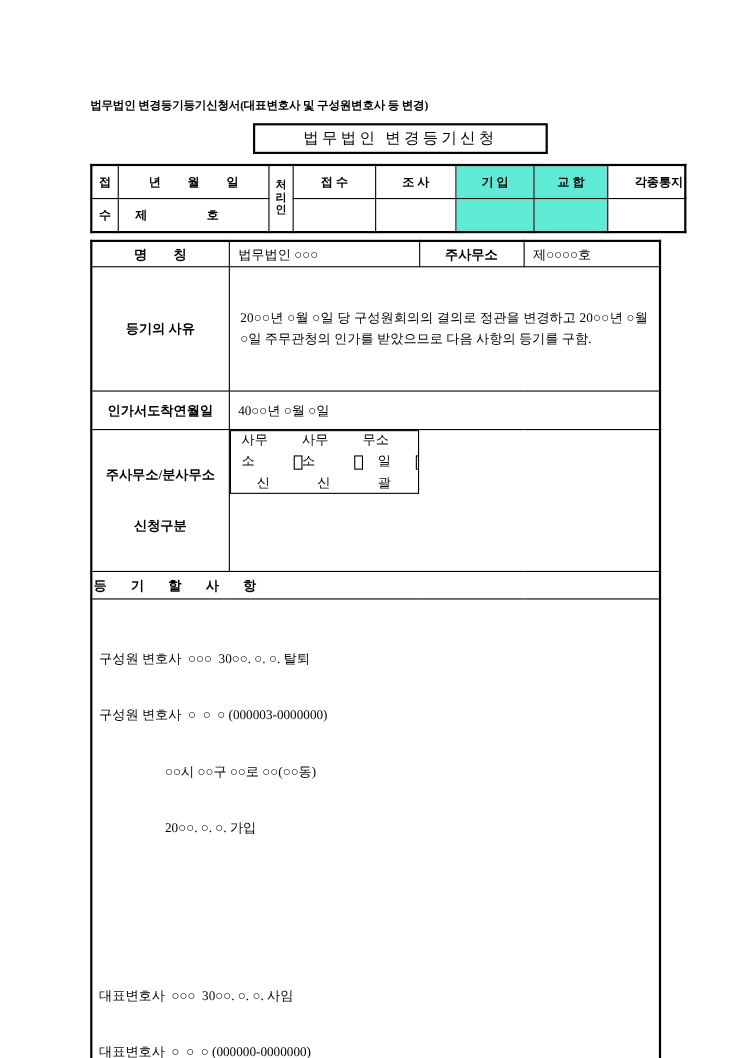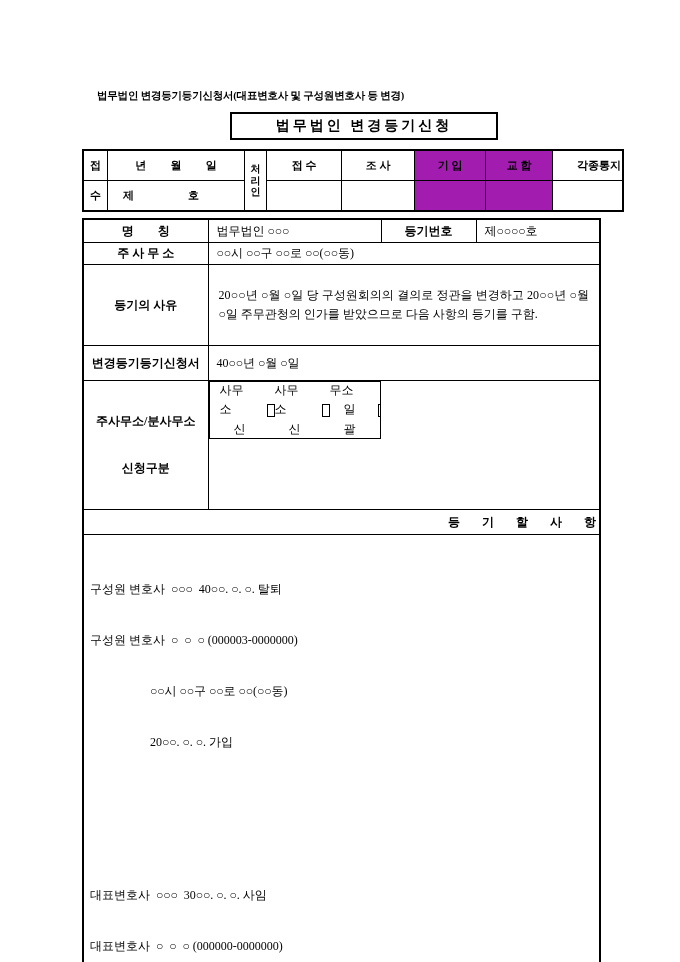--- a/index.html
+++ b/index.html
@@ -4,78 +4,78 @@
 <style>
   html,body{margin:0;padding:0;}
   body{
     width:680px;height:962px;background:#ffffff;color:#000;
     font-family:"Liberation Serif","DejaVu Serif",serif;
     position:relative;font-size:11px;
   }
   .page{position:absolute;inset:0;background:#fff;}
 
   .top-note{
-    position:absolute;left:97px;top:89px;
+    position:absolute;left:82px;top:89px;
     font-size:10.5px;font-weight:bold;white-space:pre;letter-spacing:-0.2px;
   }
 
   .title-box{
     position:absolute;left:230px;top:112px;width:268px;height:28px;
     border:2px solid #000;display:flex;align-items:center;justify-content:center;
-    font-size:14px;font-weight:bold;letter-spacing:3px;box-sizing:border-box;
+    font-size:14px;font-weight:normal;letter-spacing:3px;box-sizing:border-box;
   }
 
   table{border-collapse:collapse;table-layout:fixed;}
   td{border:1px solid #000;overflow:hidden;}
 
   
   .rec{
     position:absolute;left:82px;top:149px;width:517px;
     border:2px solid #000;font-weight:bold;
   }
   .rec td{height:27px;text-align:center;vertical-align:middle;font-size:11px;}
   .rec .c-narrow{width:21px;}
   .rec .c-date{width:134px;}
   .rec .proc{font-size:10px;line-height:1.15;font-weight:bold;padding:0;}
   .date-flex{display:flex;justify-content:space-around;padding:0 14px;}
   .num-flex{display:flex;justify-content:space-between;padding:0 44px 0 14px;}
-  .shade{background:#a21caf;}
+  .shade{background:#5eead4;}
 
   
   .main{
     position:absolute;left:82px;top:218px;width:517px;
     border:2px solid #000;
   }
   .main td{vertical-align:middle;font-size:12px;}
   .lbl{
     font-weight:bold;text-align:center;white-space:pre;padding:2px 2px;
   }
   .val{padding:0 8px;white-space:pre;}
   .h18 td{height:18px;}
   .h17 td{height:17px;}
   .h68 td{height:68px;}
   .h30 td{height:30px;}
   .h56 td{height:56px;}
   .h22 td{height:22px;}
   .reason{
-    white-space:normal;text-align:justify;line-height:1.55;padding:6px 10px;
+    white-space:normal;text-align:justify;line-height:1.55;padding:22px 10px;
   }
   .opts{
     display:flex;align-items:center;justify-content:space-between;
     padding:0 38px 0 10px;white-space:normal;
   }
   .opt{display:flex;align-items:center;}
   .opt-text{line-height:1.6;}
   .opt-l2{padding-left:14px;}
   .chk{
     width:11px;height:11px;border:1.4px solid #000;display:inline-block;
     margin-left:16px;background:#fff;
   }
   .matters-hdr{
-    text-align:right;font-weight:bold;white-space:pre;letter-spacing:2px;margin-left:14px;
+    text-align:left;font-weight:bold;white-space:pre;letter-spacing:2px;margin-left:14px;
   }
   .matters{
     vertical-align:top;height:480px;padding:12px 6px;white-space:pre;
     line-height:17px;font-size:11px;
   }
   .mline{min-height:17px;white-space:pre;}
 </style>
 </head>
 <body>
 
@@ -130,33 +130,29 @@
     <colgroup>
       <col style="width:125px;">
         <col style="width:173px;">
         <col style="width:95px;">
         <col style="width:124px;">
     </colgroup>
     <tbody>
         <tr class="h18">
       <td class="lbl">명        칭</td>
       <td class="val">법무법인 ○○○</td>
-      <td class="lbl">등기번호</td>
+      <td class="lbl">주사무소</td>
       <td class="val">제○○○○호</td>
-    </tr>
-    <tr class="h17">
-      <td class="lbl">주 사 무 소</td>
-      <td class="val" colspan="3">○○시 ○○구 ○○로 ○○(○○동)</td>
     </tr>
     <tr class="h68">
       <td class="lbl">등기의 사유</td>
       <td class="val reason" colspan="3">20○○년 ○월 ○일 당 구성원회의의 결의로 정관을 변경하고 20○○년 ○월 ○일 주무관청의 인가를 받았으므로 다음 사항의 등기를 구함.</td>
     </tr>
     <tr class="h30">
-      <td class="lbl">변경등기등기신청서</td>
+      <td class="lbl">인가서도착연월일</td>
       <td class="val" colspan="3">40○○년 ○월 ○일</td>
     </tr>
     <tr class="h56">
       <td class="lbl">
         <div>주사무소/분사무소</div>
         <div>신청구분</div>
       </td>
       <td class="val opts" colspan="3">
         <div class="opt">
           <div class="opt-text">
@@ -179,21 +175,21 @@
           </div>
           <span class="chk"></span>
         </div>
       </td>
     </tr>
     <tr class="h22">
       <td class="matters-hdr" colspan="4">등    기    할    사    항</td>
     </tr>
     <tr>
       <td class="matters" colspan="4">
-        <div class="mline">구성원 변호사  ○○○  40○○. ○. ○. 탈퇴</div>
+        <div class="mline">구성원 변호사  ○○○  30○○. ○. ○. 탈퇴</div>
         <div class="mline">구성원 변호사  ○  ○  ○ (000003-0000000)</div>
         <div class="mline">                    ○○시 ○○구 ○○로 ○○(○○동)</div>
         <div class="mline">                    20○○. ○. ○. 가입</div>
         <div class="mline"></div>
         <div class="mline"></div>
         <div class="mline">대표변호사  ○○○  30○○. ○. ○. 사임</div>
         <div class="mline">대표변호사  ○  ○  ○ (000000-0000000)</div>
         
         
         

